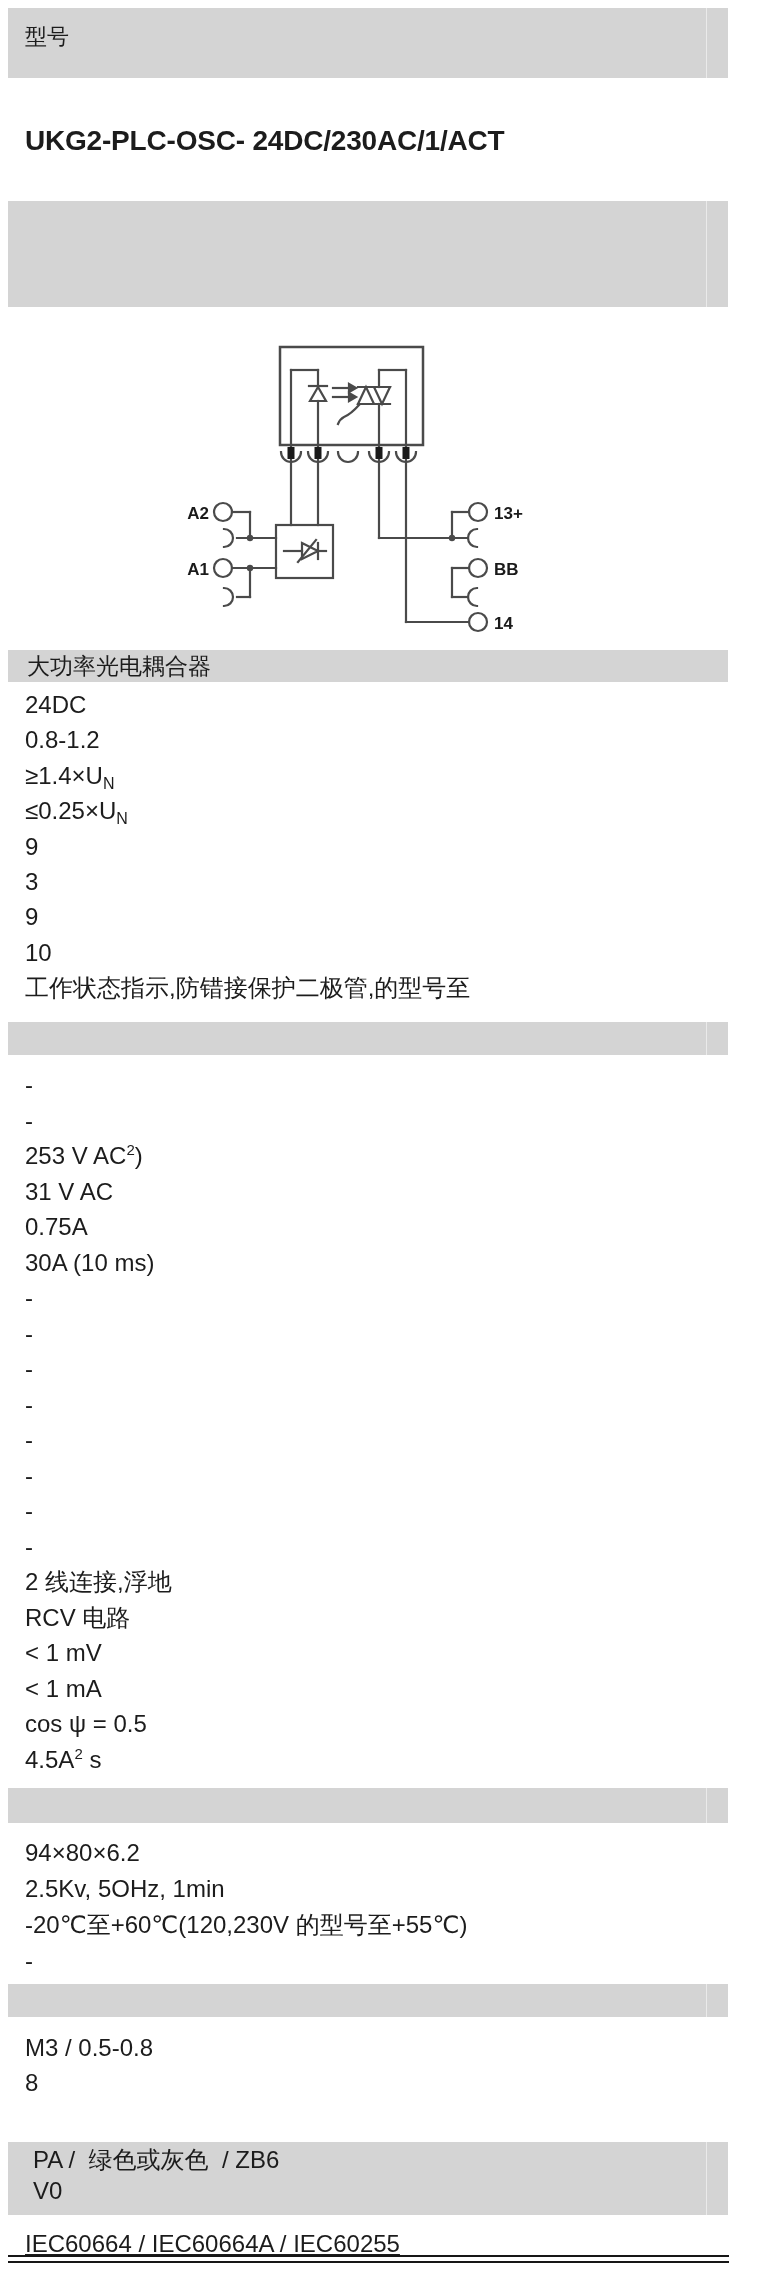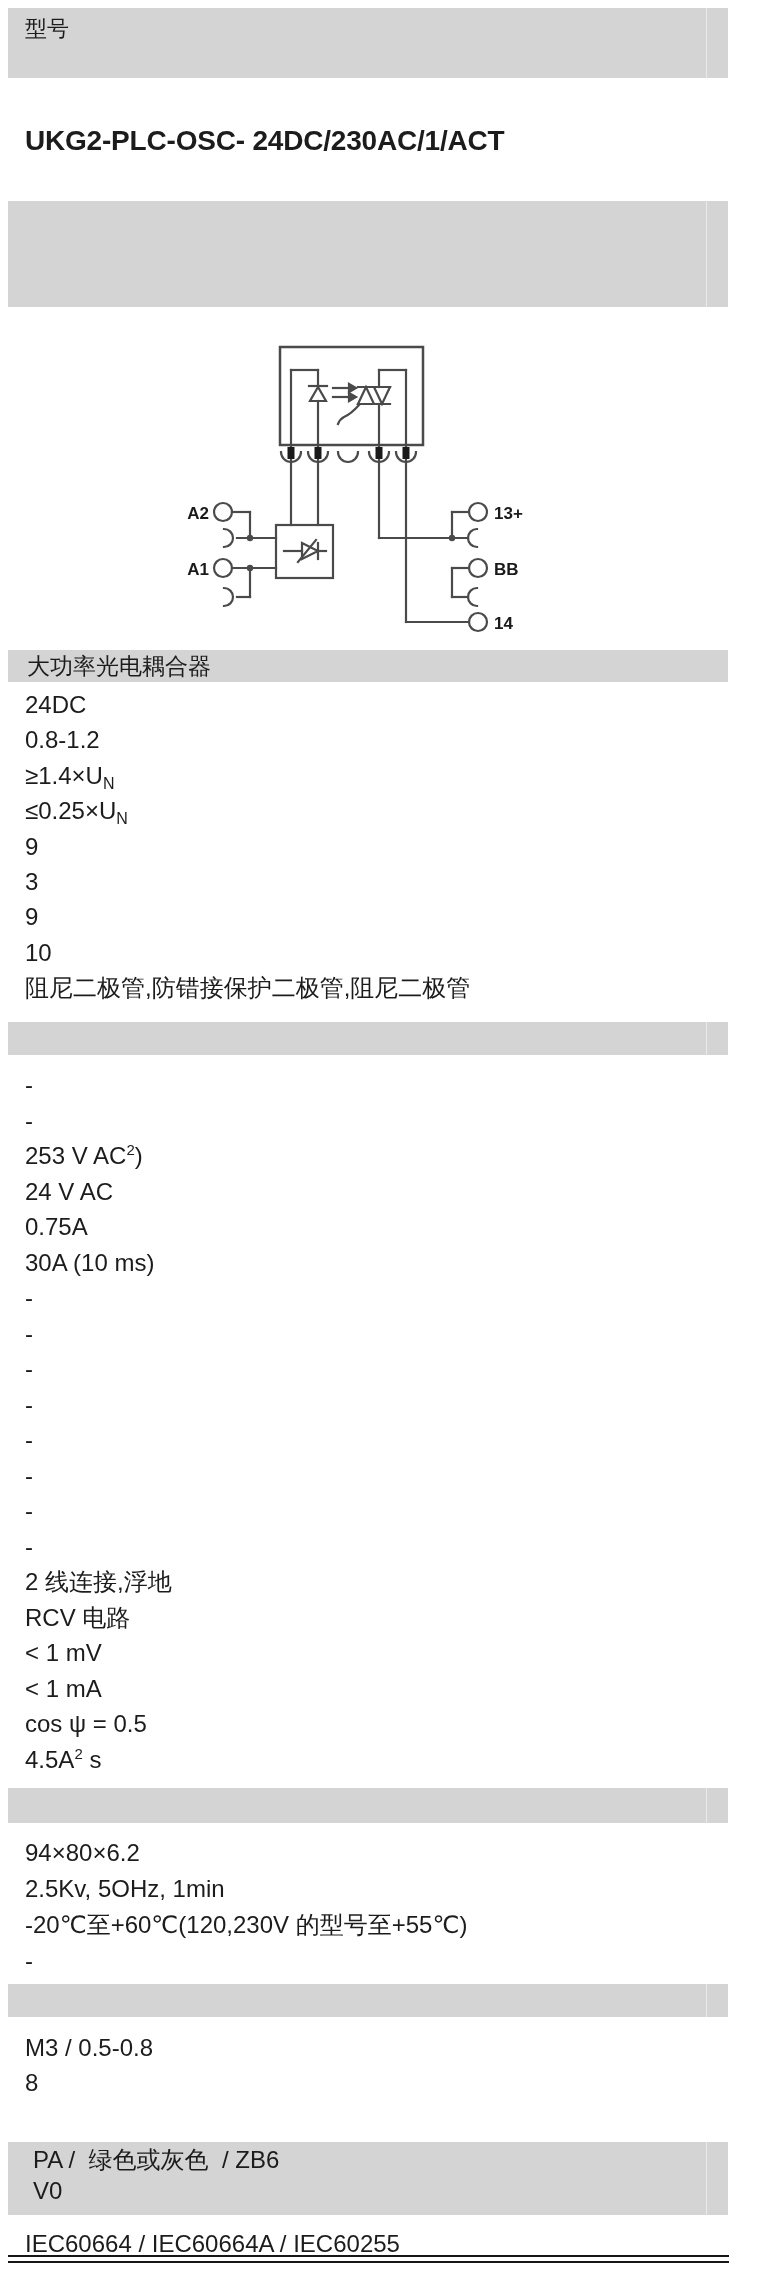--- a/index.html
+++ b/index.html
@@ -3,21 +3,21 @@
 <meta charset="utf-8">
 <style>
   html,body{margin:0;padding:0;background:#ffffff;}
   .page{
     position:relative;width:771px;height:2269px;background:#ffffff;overflow:hidden;
     font-family:"Liberation Sans","DejaVu Sans",sans-serif;color:#1c1c1c;
   }
   .abs{position:absolute;}
   .graybar{position:absolute;left:8px;width:720px;background:#d4d4d4;}
   .cell-div{position:absolute;left:698px;top:0;width:1px;height:100%;background:rgba(255,255,255,0.5);}
-  .title-bar-text{display:block;padding:8px 0 0 17px;font-size:22px;line-height:26px;}
+  .title-bar-text{display:block;padding:16px 0 0 17px;font-size:22px;line-height:26px;}
   .model-name{position:absolute;left:25px;top:124px;font-size:28px;font-weight:bold;line-height:33px;letter-spacing:-0.2px;}
   .sec-header-text{display:block;padding-left:19px;font-size:23px;line-height:32px;}
   .rows{position:absolute;left:8px;width:720px;padding-left:17px;box-sizing:border-box;font-size:24px;}
   .rows .row{white-space:pre;}
   .rows sup{font-size:15px;position:relative;top:-9px;vertical-align:baseline;line-height:0;}
   .rows sub{font-size:16px;position:relative;top:5px;vertical-align:baseline;line-height:0;}
   .lh354 .row{line-height:35.4px;height:35.4px;}
   .lh355 .row{line-height:35.5px;height:35.5px;}
   .lh36  .row{line-height:36px;height:36px;}
   .lh35  .row{line-height:35px;height:35px;}
@@ -136,31 +136,31 @@
   </div>
   <div class="rows lh354" style="top:687px;">
       <div class="row"><span>24DC</span></div>
       <div class="row"><span>0.8-1.2</span></div>
       <div class="row"><span>≥1.4×U</span><sub>N</sub></div>
       <div class="row"><span>≤0.25×U</span><sub>N</sub></div>
       <div class="row"><span>9</span></div>
       <div class="row"><span>3</span></div>
       <div class="row"><span>9</span></div>
       <div class="row"><span>10</span></div>
-      <div class="row"><span>阻尼二极管,防错接保护二极管,阻尼二极管</span></div>
+      <div class="row"><span>工作状态指示,防错接保护二极管,的型号至</span></div>
     </div>
 
   <div class="graybar" style="top:1022px;height:33px;">
     <div class="cell-div"></div>
   </div>
   <div class="rows lh355" style="top:1067px;">
       <div class="row"><span>-</span></div>
       <div class="row"><span>-</span></div>
       <div class="row"><span>253 V AC</span><sup>2</sup><span>)</span></div>
-      <div class="row"><span>24 V AC</span></div>
+      <div class="row"><span>31 V AC</span></div>
       <div class="row"><span>0.75A</span></div>
       <div class="row"><span>30A (10 ms)</span></div>
       <div class="row"><span>-</span></div>
       <div class="row"><span>-</span></div>
       <div class="row"><span>-</span></div>
       <div class="row"><span>-</span></div>
       <div class="row"><span>-</span></div>
       <div class="row"><span>-</span></div>
       <div class="row"><span>-</span></div>
       <div class="row"><span>-</span></div>
@@ -191,19 +191,19 @@
     </div>
 
   <div class="graybar" style="top:2142px;height:73px;">
     <div class="cell-div"></div>
     <div class="rows lh31" style="position:static;padding-top:2px;margin-left:8px;">
         <div class="row"><span>PA /  绿色或灰色  / ZB6</span></div>
         <div class="row"><span>V0</span></div>
       </div>
   </div>
 
-  <div class="rows lh35" style="top:2226px;">
+  <div class="rows lh35" style="top:2226px;text-decoration:underline;">
       <div class="row"><span>IEC60664 / IEC60664A / IEC60255</span></div>
     </div>
 
   <div class="bottom-rule"></div>
 
 </div>
 
 </body></html>

